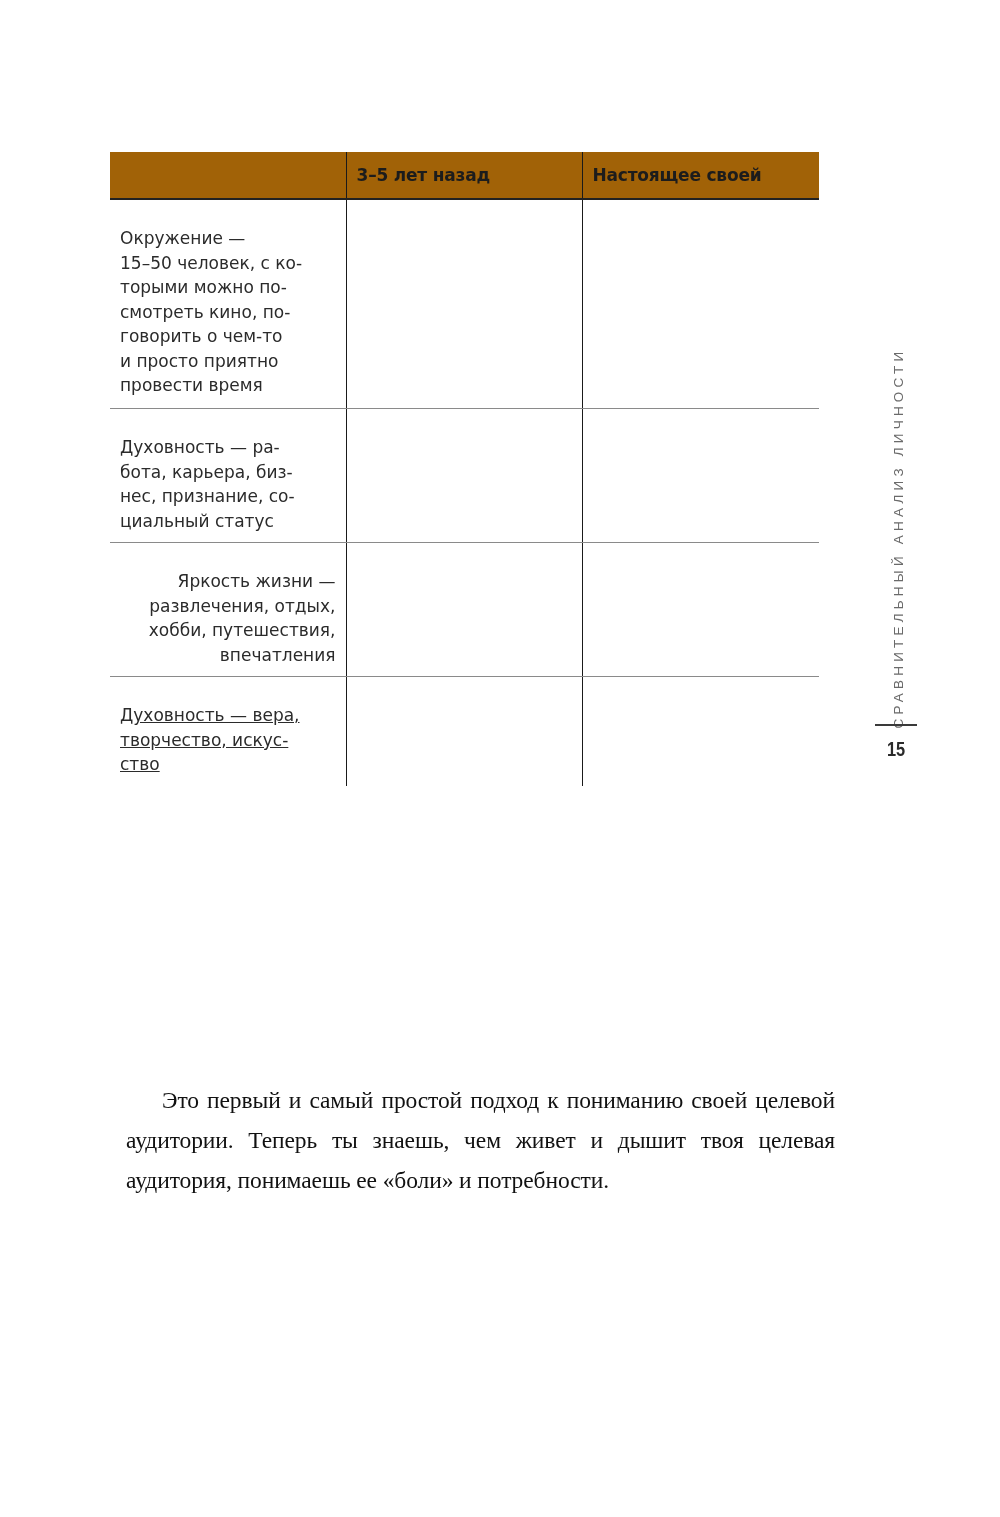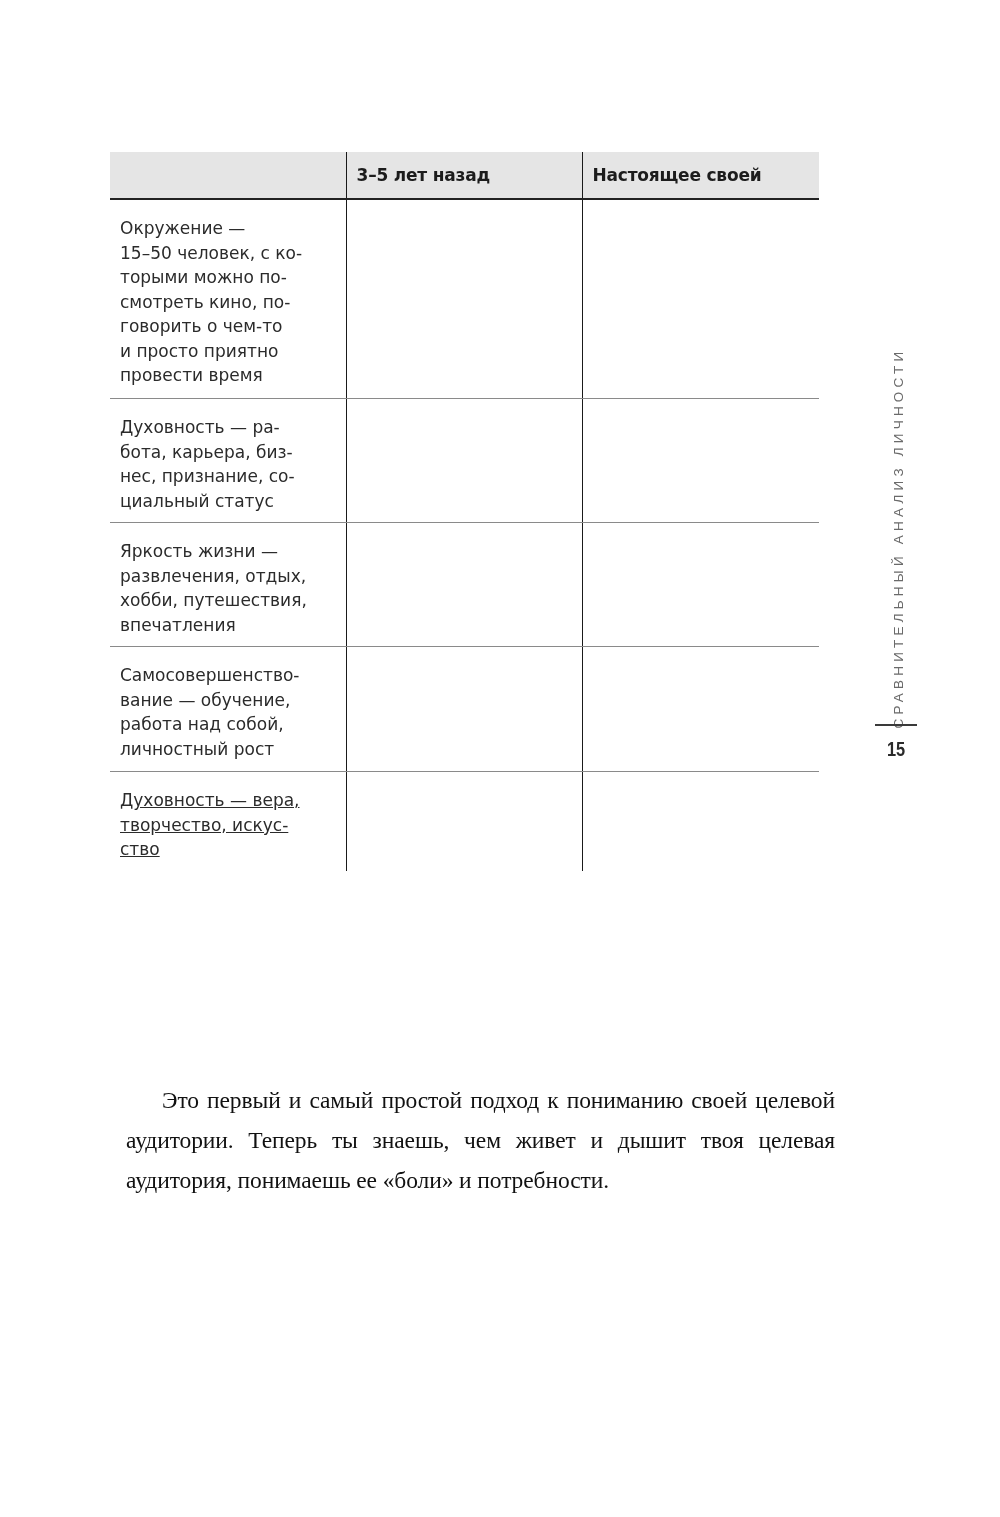--- a/index.html
+++ b/index.html
@@ -20,54 +20,54 @@
       top: 152px;
       width: 709px;
       border-collapse: collapse;
       table-layout: fixed;
       font-family: "DejaVu Sans", sans-serif;
     }
     .page-table col.c1 { width: 236px; }
     .page-table col.c2 { width: 236px; }
     .page-table col.c3 { width: 237px; }
     .page-table thead th {
-      background: #e5e5e5;
+      background: #a16207;
       height: 46px;
       padding: 0 10px;
       text-align: left;
       font-weight: bold;
       font-size: 17px;
       color: #1c1c1c;
       border-bottom: 2px solid #222;
       vertical-align: middle;
       letter-spacing: -0.2px;
     }
     .page-table thead th + th {
       border-left: 1.5px solid #1a1a1a;
     }
     .page-table tbody td {
       vertical-align: top;
-      padding: 16px 10px 0 10px;
+      padding: 26px 10px 0 10px;
       font-size: 17px;
       line-height: 24.5px;
       color: #2b2b2b;
       border-bottom: 1.5px solid #8a8a8a;
       font-weight: normal;
     }
     .page-table tbody td + td {
       border-left: 1.5px solid #1a1a1a;
     }
     .page-table tbody tr:last-child td {
       border-bottom: none;
       text-decoration: underline;
     }
     .row-1 td { height: 182px; }
     .row-2 td { height: 107px; }
     .row-3 td { height: 131px; }
-    .row-4 td { height: 107px; }
+    .row-4 td { height: 107px; text-align: right; }
     .row-5 td { height: 108px; }
     .row-6 td { height: 83px; }
     .cell-text {
       white-space: pre-line;
       display: block;
     }
     .body-text {
       position: absolute;
       left: 110px;
       top: 1064px;
@@ -164,30 +164,20 @@
     <tr class="row-4">
       <td>
           <span class="cell-text">Яркость жизни —
 развлечения, отдых,
 хобби, путешествия,
 впечатления</span>
         </td>
       <td></td>
       <td></td>
     </tr>
-    <tr class="row-5">
-      <td>
-          <span class="cell-text">Самосовершенство-
-вание — обучение,
-работа над собой,
-личностный рост</span>
-        </td>
-      <td></td>
-      <td></td>
-    </tr>
     <tr class="row-6">
       <td>
           <span class="cell-text">Духовность — вера,
 творчество, искус-
 ство</span>
         </td>
       <td></td>
       <td></td>
     </tr>
   </tbody>

